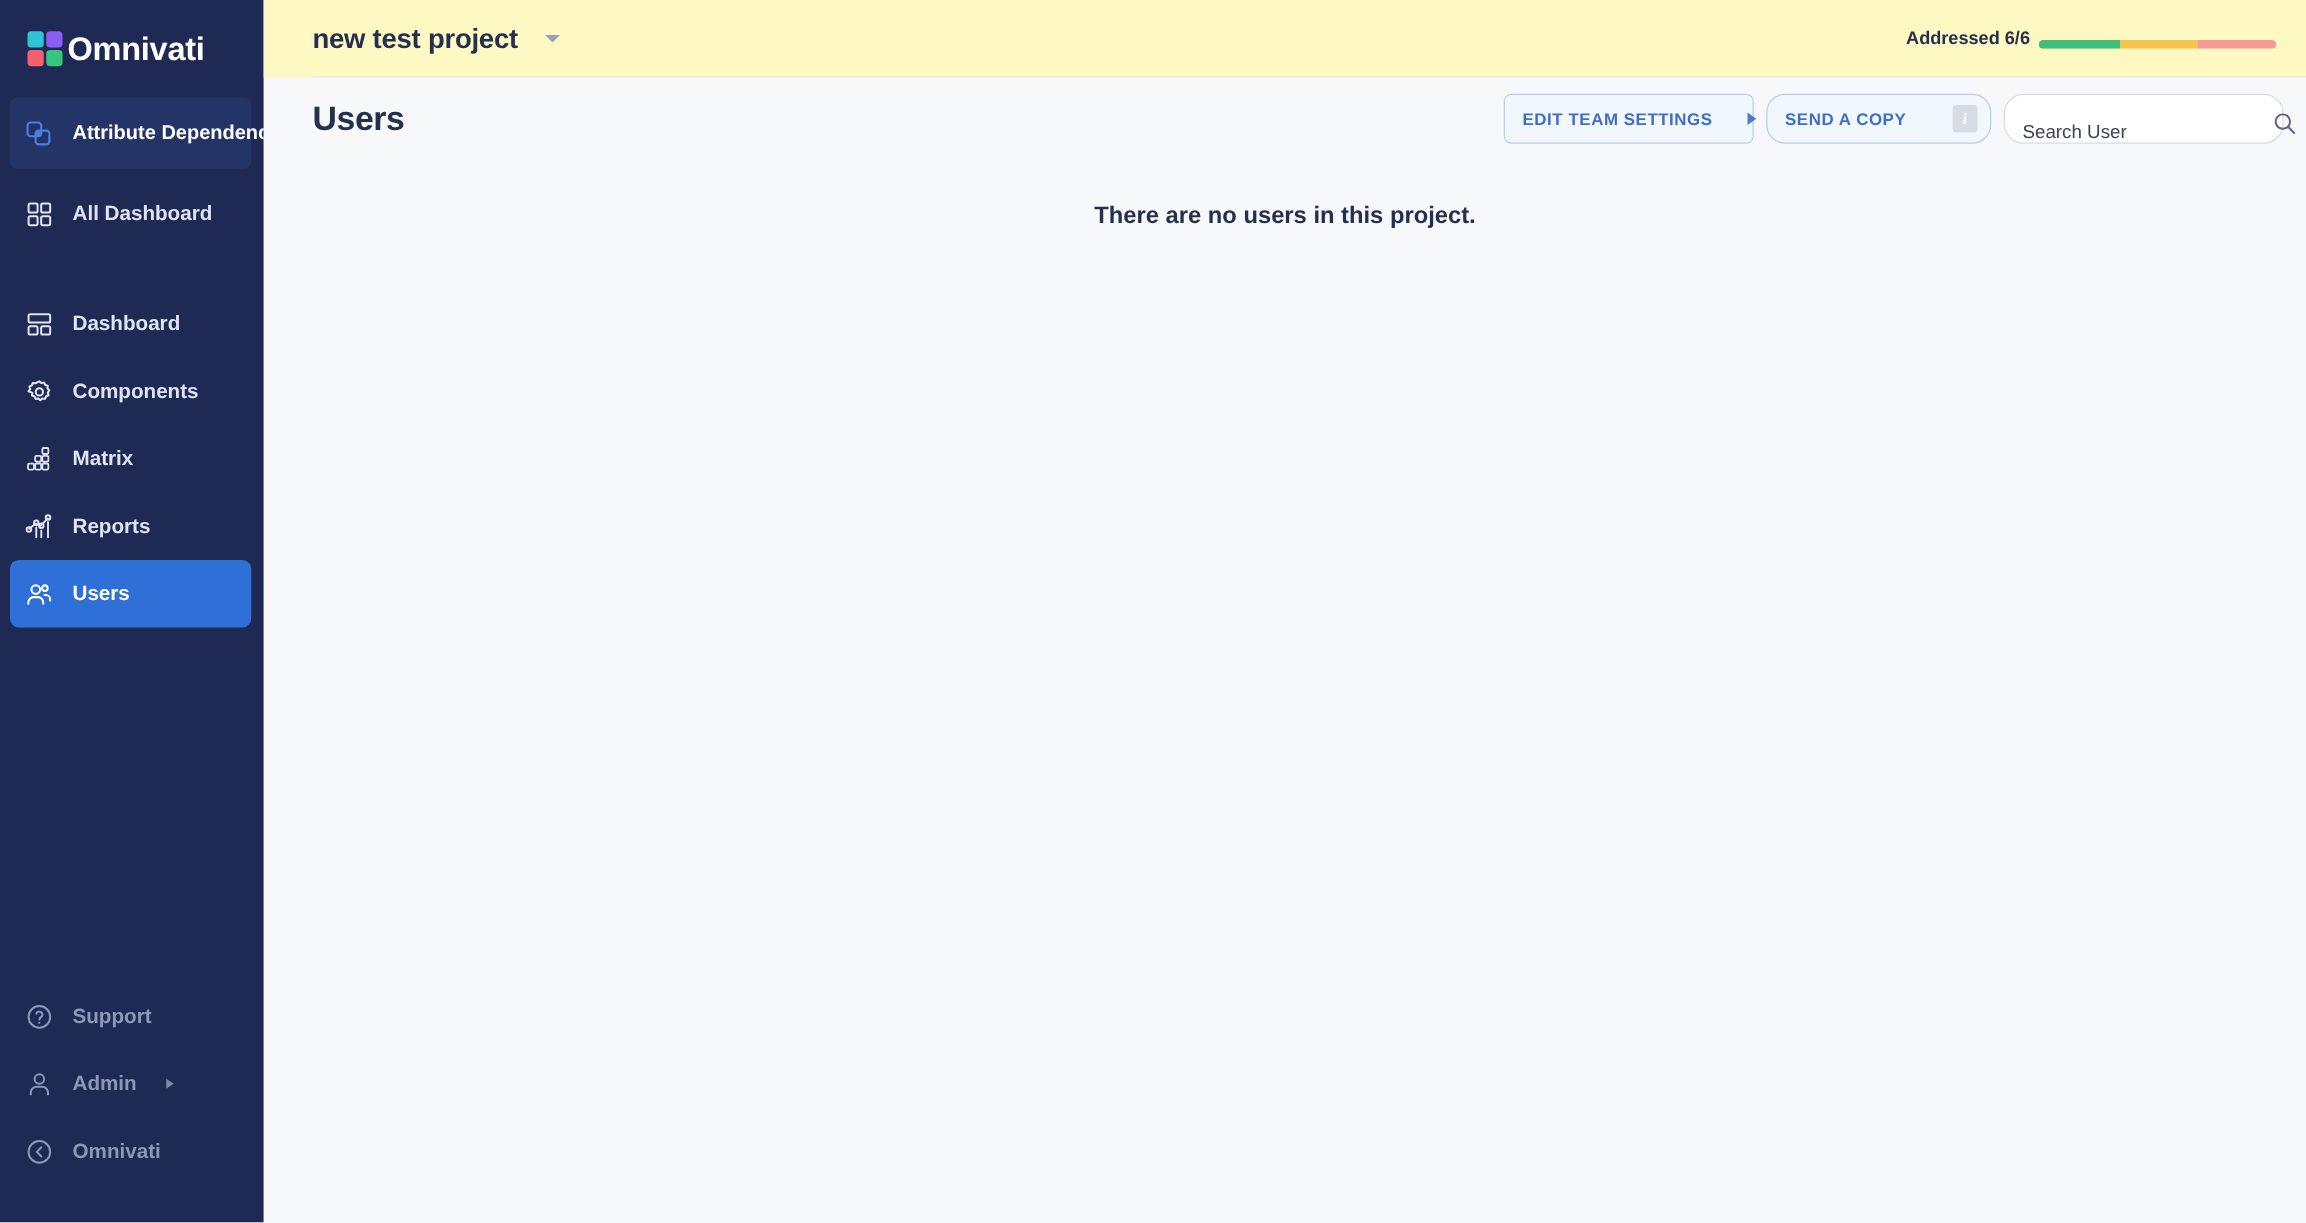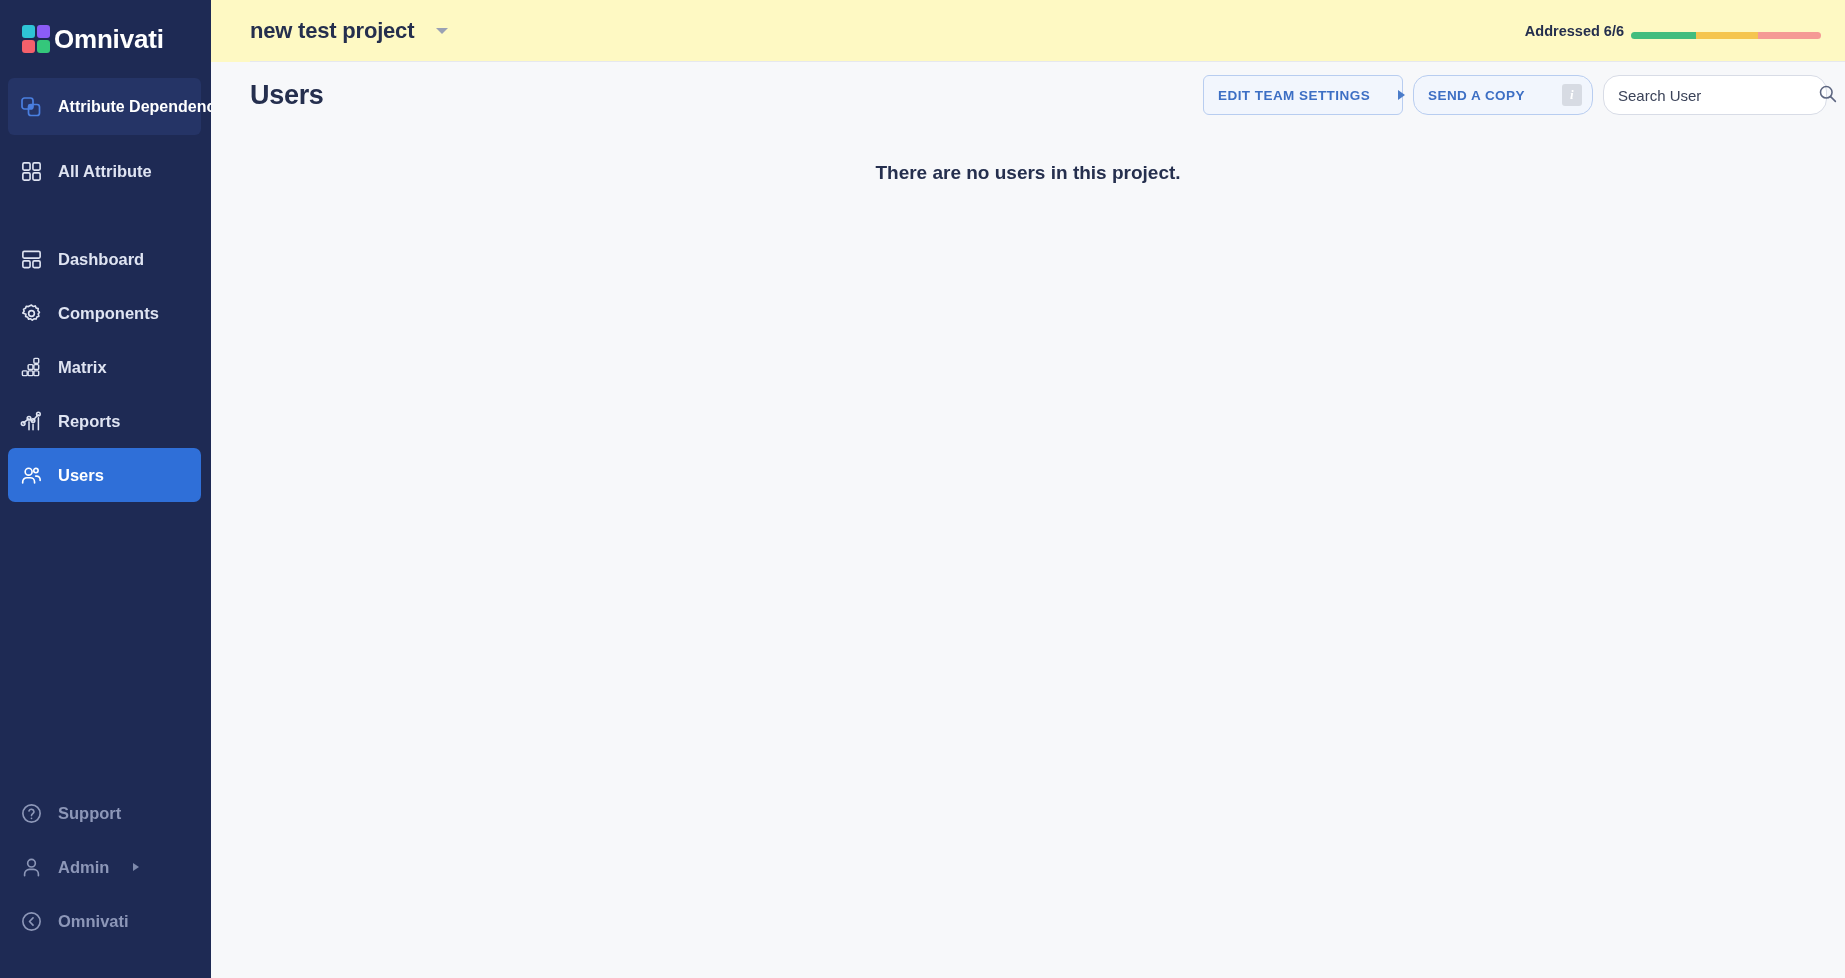--- a/index.html
+++ b/index.html
@@ -243,21 +243,21 @@
     font-family: "Liberation Serif", serif;
   }
 
   .search-wrap {
     width: 224px;
     height: 40px;
     border: 1px solid #d8dce6;
     border-radius: 16px;
     background: #ffffff;
     display: flex;
-    align-items: center;
+    align-items: flex-end;
     padding: 0 12px 0 14px;
   }
   .search-input {
     flex: 1 1 auto;
     border: none;
     outline: none;
     background: transparent;
     font-size: 15px;
     color: #252f4e;
     font-family: "Liberation Sans", sans-serif;
@@ -315,21 +315,21 @@
 
       <div class="nav-item">
         <span class="ico">
           <svg width="23" height="23" viewBox="0 0 24 24" fill="none" stroke="#dfe4f2" stroke-width="1.7">
             <rect x="3" y="3" width="7.5" height="7.5" rx="1.4"></rect>
             <rect x="13.5" y="3" width="7.5" height="7.5" rx="1.4"></rect>
             <rect x="3" y="13.5" width="7.5" height="7.5" rx="1.4"></rect>
             <rect x="13.5" y="13.5" width="7.5" height="7.5" rx="1.4"></rect>
           </svg>
         </span>
-        <span class="nav-label">All Attribute</span>
+        <span class="nav-label">All Dashboard</span>
       </div>
 
       <div class="nav-gap-lg"></div>
 
       <div class="nav-item">
         <span class="ico">
           <svg width="23" height="23" viewBox="0 0 24 24" fill="none" stroke="#dfe4f2" stroke-width="1.7">
             <rect x="3" y="3.5" width="18" height="7" rx="1.4"></rect>
             <rect x="3" y="13.5" width="7.5" height="7" rx="1.4"></rect>
             <rect x="13.5" y="13.5" width="7.5" height="7" rx="1.4"></rect>

